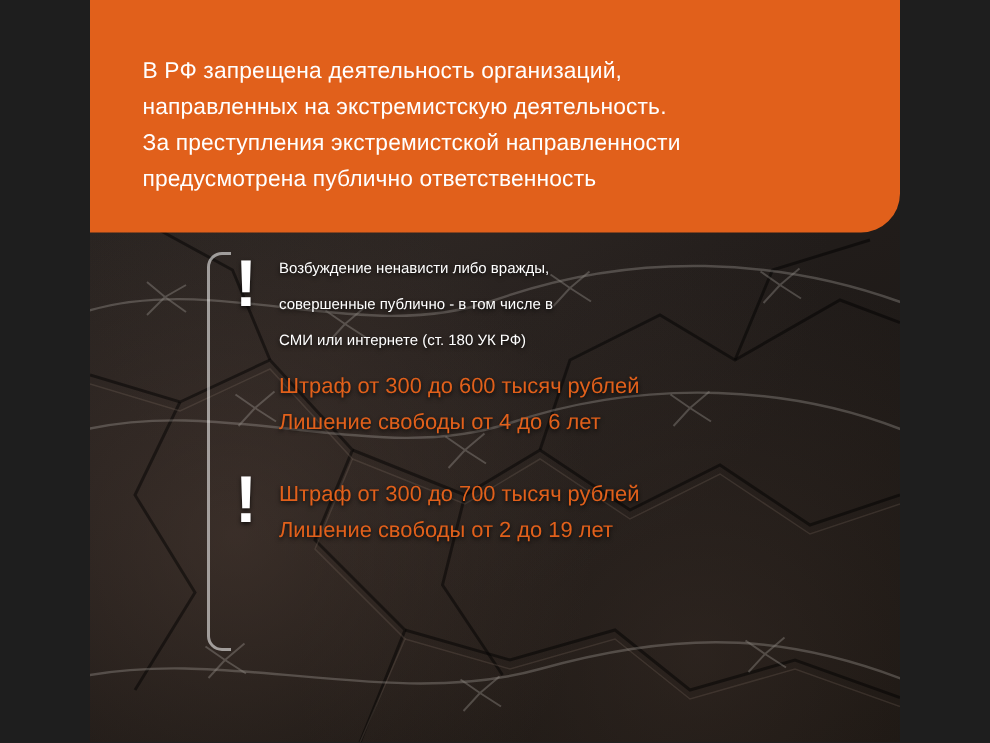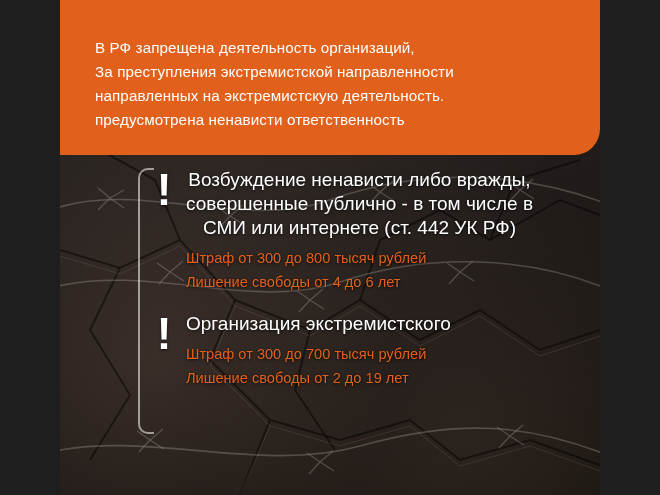--- a/index.html
+++ b/index.html
@@ -104,24 +104,23 @@
     font-weight: 700;
     width: 28px;
     text-align: center;
     margin-top: 2px;
     flex: 0 0 28px;
     text-shadow: 0 1px 3px rgba(0,0,0,0.7);
   }
   .texts { flex: 1 1 auto; padding-left: 8px; }
   .title {
     color: #ffffff;
-    font-size: 19px;
+    font-size: 10px;
     line-height: 24px;
     text-shadow: 0 1px 3px rgba(0,0,0,0.75);
-    text-align: center;
   }
   .penalty {
     color: #e1601b;
     font-size: 14.6px;
     line-height: 24px;
     margin-top: 6px;
     text-shadow: 0 1px 3px rgba(0,0,0,0.8);
   }
   .title .line, .penalty .line { display: block; white-space: nowrap; }
 
@@ -186,48 +185,47 @@
           <path d="M90 440 l-13 -9 M90 440 l13 -11 M90 440 l-11 12 M90 440 l14 9"></path>
           <path d="M260 462 l-13 -9 M260 462 l13 -11 M260 462 l-11 12 M260 462 l14 9"></path>
           <path d="M450 436 l-13 -9 M450 436 l13 -11 M450 436 l-11 12 M450 436 l14 9"></path>
         </g>
       </g>
     </svg>
 
     <div class="header-panel">
       <div class="header-text">
         <span class="line">В РФ запрещена деятельность организаций,</span>
+        <span class="line">направленных на экстремистскую деятельность.</span>
         <span class="line">За преступления экстремистской направленности</span>
-        <span class="line">направленных на экстремистскую деятельность.</span>
-        <span class="line">предусмотрена ненависти ответственность</span>
+        <span class="line">предусмотрена публично ответственность</span>
       </div>
     </div>
 
     <div class="bracket"></div>
 
     <div class="block block-1">
       <div class="bang">!</div>
       <div class="texts">
         <div class="title">
           <span class="line">Возбуждение ненависти либо вражды,</span>
           <span class="line">совершенные публично - в том числе в</span>
-          <span class="line">СМИ или интернете (ст. 442 УК РФ)</span>
+          <span class="line">СМИ или интернете (ст. 180 УК РФ)</span>
         </div>
         <div class="penalty">
-          <span class="line">Штраф от 300 до 800 тысяч рублей</span>
+          <span class="line">Штраф от 300 до 600 тысяч рублей</span>
           <span class="line">Лишение свободы от 4 до 6 лет</span>
         </div>
       </div>
     </div>
 
     <div class="block block-2">
       <div class="bang">!</div>
       <div class="texts">
         <div class="title">
-          <span class="line">Организация экстремистского</span>
         </div>
         <div class="penalty">
           <span class="line">Штраф от 300 до 700 тысяч рублей</span>
           <span class="line">Лишение свободы от 2 до 19 лет</span>
         </div>
       </div>
     </div>
 
   </div>
 </div>

